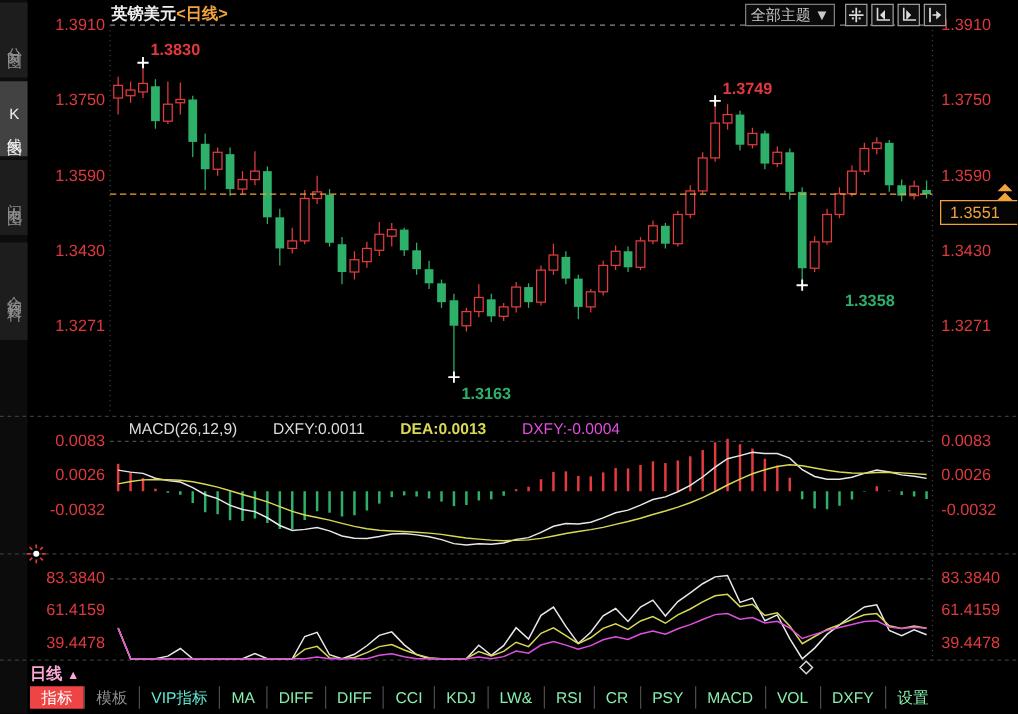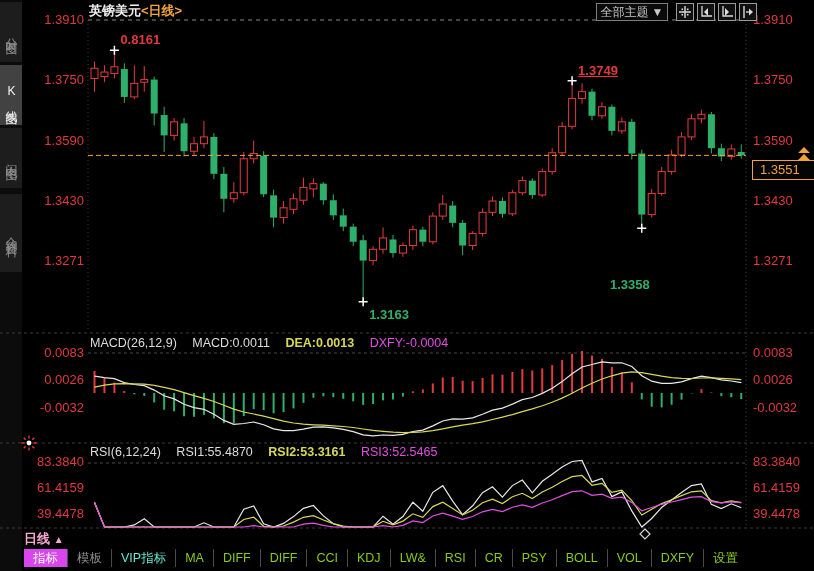--- a/index.html
+++ b/index.html
@@ -22,37 +22,37 @@
             background:#0a0a0a;z-index:6;cursor:pointer;}
   #winbtns{position:absolute;left:676px;top:3px;display:flex;gap:3px;z-index:6;}
   .wbtn{width:16px;height:16px;border:1px solid #9a9a9a;background:#101010;display:flex;
         align-items:center;justify-content:center;cursor:pointer;}
   
   .ylabel{position:absolute;font-size:13px;color:#dd3a3e;z-index:4;line-height:14px;}
   .ylabel.left{width:82px;text-align:right;left:2px;}
   .ylabel.right{left:753px;text-align:left;}
   
   .ind-row{position:absolute;left:90px;font-size:12.5px;z-index:5;white-space:nowrap;}
-  .ind-row span{margin-right:12px;}
+  .ind-row span{margin-right:12px;margin-left:13px;}
   .w{color:#dcdcdc;} .yel{color:#d8d855;font-weight:bold;} .mag{color:#e14fe1;}
   
   .ann{position:absolute;font-size:13px;font-weight:bold;z-index:4;}
   .ann.red{color:#e0393e;} .ann.green{color:#2eb06a;}
   
   #pricebox{position:absolute;left:752px;top:160px;width:56px;height:18px;border:1px solid #f2a33c;
             background:#050505;color:#f2a33c;font-size:13px;line-height:18px;padding-left:7px;z-index:6;}
   
   #daterow{position:absolute;left:0;top:529px;width:814px;height:18px;z-index:5;}
   #period{position:absolute;left:24px;top:530px;font-size:13px;font-weight:bold;color:#f9a8d4;z-index:6;cursor:pointer;}
   #period .tri{font-size:10px;}
   
   #toolbar{position:absolute;left:24px;top:548px;height:20px;display:flex;align-items:center;z-index:5;}
-  .tb-item{font-size:12.5px;color:#84cc16;padding:1px 9px;line-height:16px;cursor:pointer;white-space:nowrap;}
+  .tb-item{font-size:12.5px;color:#86efac;padding:1px 9px;line-height:16px;cursor:pointer;white-space:nowrap;}
   .tb-item + .tb-item{border-left:1px solid #4a4a4a;text-align:right;}
-  .tb-item.active{background:#d946ef;color:#ffffff;}
+  .tb-item.active{background:#ef4444;color:#ffffff;}
   .tb-item.muted{color:#8f8f8f;}
   .tb-item.vip{color:#5eead4;}
   #chart-svg{position:absolute;left:0;top:0;z-index:2;}
   .topsvg{z-index:6;}
 </style>
 </head>
 <body>
 
 <div id="app">
 
@@ -324,31 +324,25 @@
       <svg width="12" height="12" viewBox="0 0 12 12">
         <path d="M2 0v12" stroke="#dcdcdc" stroke-width="1.4" fill="none"></path>
         <path d="M4 6h5" stroke="#dcdcdc" stroke-width="1.3" fill="none"></path>
         <path d="M7 2.5L11 6 7 9.5z" fill="#dcdcdc"></path>
       </svg>
     </div>
   </div>
 
   <div class="ind-row" style="top:336px;">
     <span class="w">MACD(26,12,9)</span>
-    <span class="w">MACD:0.0011</span>
+    <span class="w">DXFY:0.0011</span>
     <span class="yel">DEA:0.0013</span>
     <span class="mag">DXFY:-0.0004</span>
   </div>
 
-  <div class="ind-row" style="top:445px;">
-    <span class="w">RSI(6,12,24)</span>
-    <span class="w">RSI1:55.4870</span>
-    <span class="yel">RSI2:53.3161</span>
-    <span class="mag">RSI3:52.5465</span>
-  </div>
 
   <svg class="abs topsvg" style="left:20px;top:434px;" width="18" height="18">
     <g stroke="#e0393e" stroke-width="1.4">
       <path d="M9 1.5v3M9 13.5v3M1.5 9h3M13.5 9h3M3.7 3.7l2.1 2.1M12.2 12.2l2.1 2.1M3.7 14.3l2.1-2.1M12.2 5.8l2.1-2.1"></path>
     </g>
     <circle cx="9" cy="9" r="2.4" fill="#ffffff"></circle>
   </svg>
 
   <div id="pricebox">1.3551</div>
 
@@ -368,21 +362,21 @@
       <div class="tb-item vip">VIP指标</div>
       <div class="tb-item">MA</div>
       <div class="tb-item">DIFF</div>
       <div class="tb-item">DIFF</div>
       <div class="tb-item">CCI</div>
       <div class="tb-item">KDJ</div>
       <div class="tb-item">LW&amp;</div>
       <div class="tb-item">RSI</div>
       <div class="tb-item">CR</div>
       <div class="tb-item">PSY</div>
-      <div class="tb-item">BOLL</div>
+      <div class="tb-item">MACD</div>
       <div class="tb-item">VOL</div>
       <div class="tb-item">DXFY</div>
       <div class="tb-item">设置</div>
     </div>
 
 <div class="ylabel left" style="top: 13px;">1.3910</div>
     <div class="ylabel right" style="top: 13px;">1.3910</div>
     <div class="ylabel left" style="top: 73px;">1.3750</div>
     <div class="ylabel right" style="top: 73px;">1.3750</div>
     <div class="ylabel left" style="top: 134px;">1.3590</div>
@@ -396,17 +390,17 @@
     <div class="ylabel left" style="top: 373px;">0.0026</div>
     <div class="ylabel right" style="top: 373px;">0.0026</div>
     <div class="ylabel left" style="top: 401px;">-0.0032</div>
     <div class="ylabel right" style="top: 401px;">-0.0032</div>
     <div class="ylabel left" style="top: 455px;">83.3840</div>
     <div class="ylabel right" style="top: 455px;">83.3840</div>
     <div class="ylabel left" style="top: 481px;">61.4159</div>
     <div class="ylabel right" style="top: 481px;">61.4159</div>
     <div class="ylabel left" style="top: 507px;">39.4478</div>
     <div class="ylabel right" style="top: 507px;">39.4478</div>
-    <div class="ann red" style="left: 120.4px; top: 32.168px;">0.8161</div>
-    <div class="ann red" style="left: 578.1px; top: 62.7131px; text-decoration: underline;">1.3749</div>
+    <div class="ann red" style="left: 120.4px; top: 32.168px;">1.3830</div>
+    <div class="ann red" style="left: 578.1px; top: 62.7131px;">1.3749</div>
     <div class="ann green" style="left: 369.15px; top: 306.694px;">1.3163</div>
-    <div class="ann green" style="left: 610px; top: 233.159px; margin-top: 44px;">1.3358</div>
+    <div class="ann green" style="left: 676px; top: 233.159px;">1.3358</div>
   </div>
 
 </body></html>

